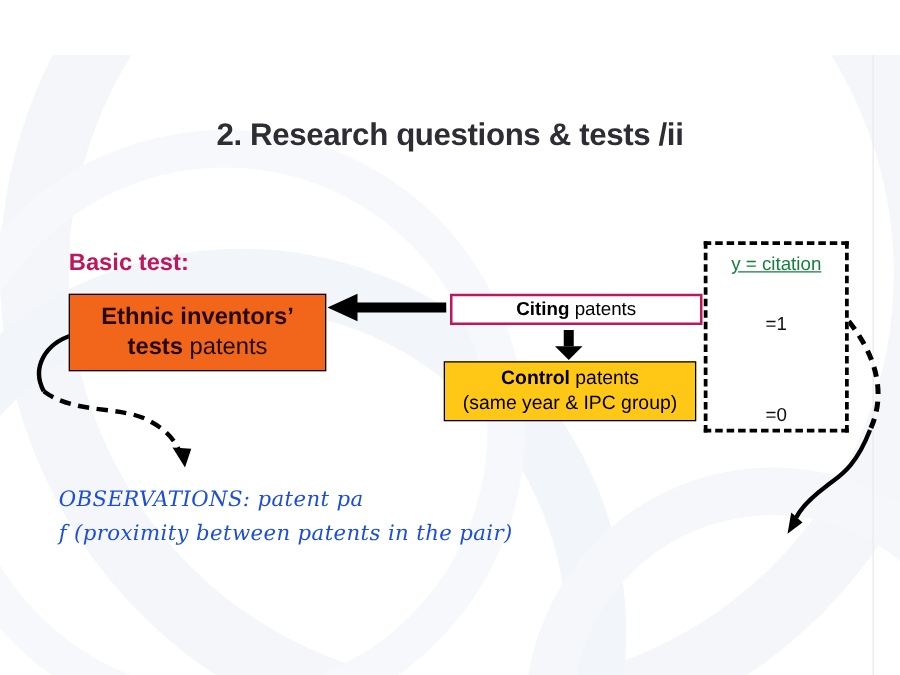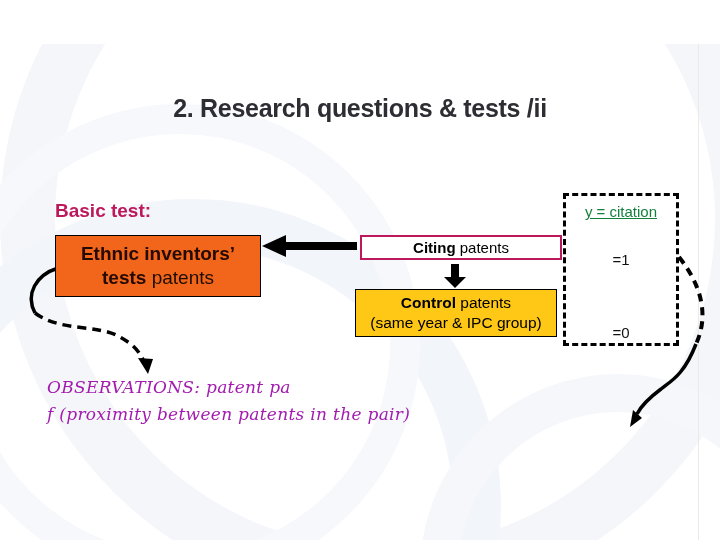--- a/index.html
+++ b/index.html
@@ -68,22 +68,22 @@
   .v-arrow .shaft{position:absolute;left:7px;top:0;width:8px;height:13px;background:#000;}
   .v-arrow .head{
     position:absolute;left:0;top:13px;width:0;height:0;
     border-left:11px solid transparent;border-right:11px solid transparent;
     border-top:11px solid #000;
   }
 
   .arrow-svg{position:absolute;left:0;top:0;z-index:2;pointer-events:none;}
 
   .equations{
-    position:absolute;left:47px;top:333px;z-index:3;
-    font-family:"DejaVu Serif",serif;font-style:italic;color:#a21caf;
+    position:absolute;left:47px;top:346px;z-index:3;
+    font-family:"DejaVu Serif",serif;font-style:italic;color:#1d4ed8;
     font-size:17px;letter-spacing:0.3px;
   }
   .eq-line{white-space:pre;}
   .eq-obs{width:246px;overflow:hidden;height:24px;}
   .eq-reg{margin-top:8px;}
   .eq-fun{margin-top:3px;}
 
   .edge-v{position:absolute;left:698px;top:0;width:1px;height:529px;background:#eaeae7;z-index:1;}
   .edge-h{position:absolute;left:230px;top:529px;width:473px;height:1px;background:#c6c6c2;z-index:1;}
 

